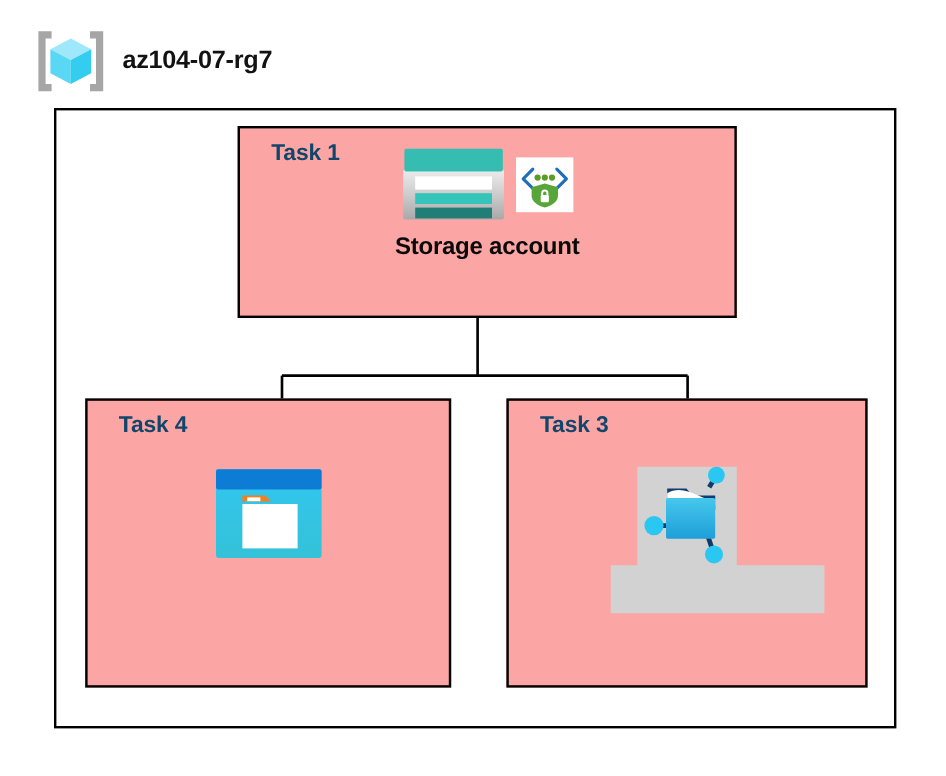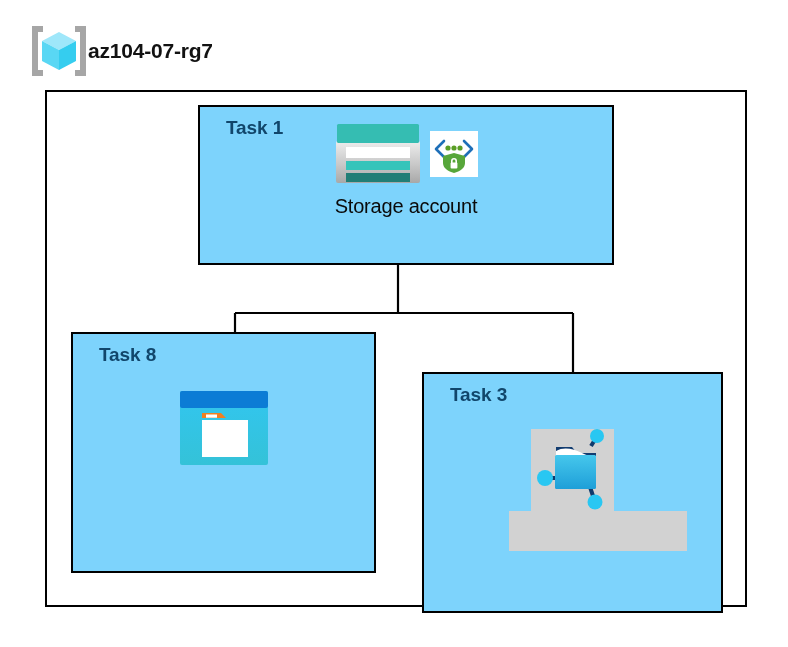--- a/index.html
+++ b/index.html
@@ -23,20 +23,21 @@
     height: 647px;
   }
 
   
   .rg-header {
     position: absolute;
     left: 30px;
     top: 24px;
     display: flex;
     align-items: center;
+    gap: 14px;
   }
   .rg-icon {
     width: 58px;
     height: 54px;
     display: block;
   }
   .rg-title {
     font-size: 21px;
     font-weight: bold;
     color: #121212;
@@ -52,27 +53,27 @@
     width: 702px;
     height: 517px;
     border: 2px solid #000000;
     background: #ffffff;
     box-sizing: border-box;
   }
 
   
   .task-box {
     position: absolute;
-    background: #7dd3fc;
+    background: #fca5a5;
     border: 2px solid #000000;
     box-sizing: border-box;
   }
   .task-box-1 { left: 198px; top: 105px;  width: 416px; height: 160px; }
   .task-box-2 { left: 71px;  top: 332px;  width: 305px; height: 241px; }
-  .task-box-3 { left: 422px; top: 332px;  width: 301px; height: 241px; margin-top: 40px; }
+  .task-box-3 { left: 422px; top: 332px;  width: 301px; height: 241px; }
 
   .task-label {
     position: absolute;
     left: 26px;
     top: 10px;
     font-size: 19px;
     font-weight: bold;
     color: #11466B;
     letter-spacing: -0.1px;
     white-space: nowrap;
@@ -80,21 +81,21 @@
 
   
   .node {
     position: absolute;
     display: flex;
     flex-direction: column;
     align-items: center;
   }
   .node-caption {
     font-size: 20px;
-    font-weight: normal;
+    font-weight: bold;
     color: #0a0a0a;
     white-space: nowrap;
     letter-spacing: -0.2px;
   }
 
   
   .node-storage {
     left: 0; right: 0;
     top: 16px;
   }
@@ -231,21 +232,21 @@
             <path d="M21 30 a3 3 0 0 1 6 0 v2 h-1.6 v-2 a1.4 1.4 0 0 0 -2.8 0 v2 H21 Z" fill="#FFFFFF"></path>
             <rect x="20.6" y="31.5" width="6.8" height="6" rx="1" fill="#FFFFFF"></rect>
           </svg>
         </span>
       </div>
       <div class="node-caption">Storage account</div>
     </div>
   </div>
 
   <div class="task-box task-box-2">
-    <div class="task-label">Task 8</div>
+    <div class="task-label">Task 4</div>
     <div class="node node-blob">
       <span>
         <svg class="icon-blob" viewBox="0 0 92 78" xmlns="http://www.w3.org/2000/svg">
           <defs>
             <linearGradient id="blobBody" x1="0" y1="0" x2="0" y2="1">
               <stop offset="0%" stop-color="#32C6F0"></stop>
               <stop offset="100%" stop-color="#34C2D8"></stop>
             </linearGradient>
           </defs>
           <rect x="2" y="2" width="88" height="74" rx="2" fill="url(#blobBody)"></rect>

